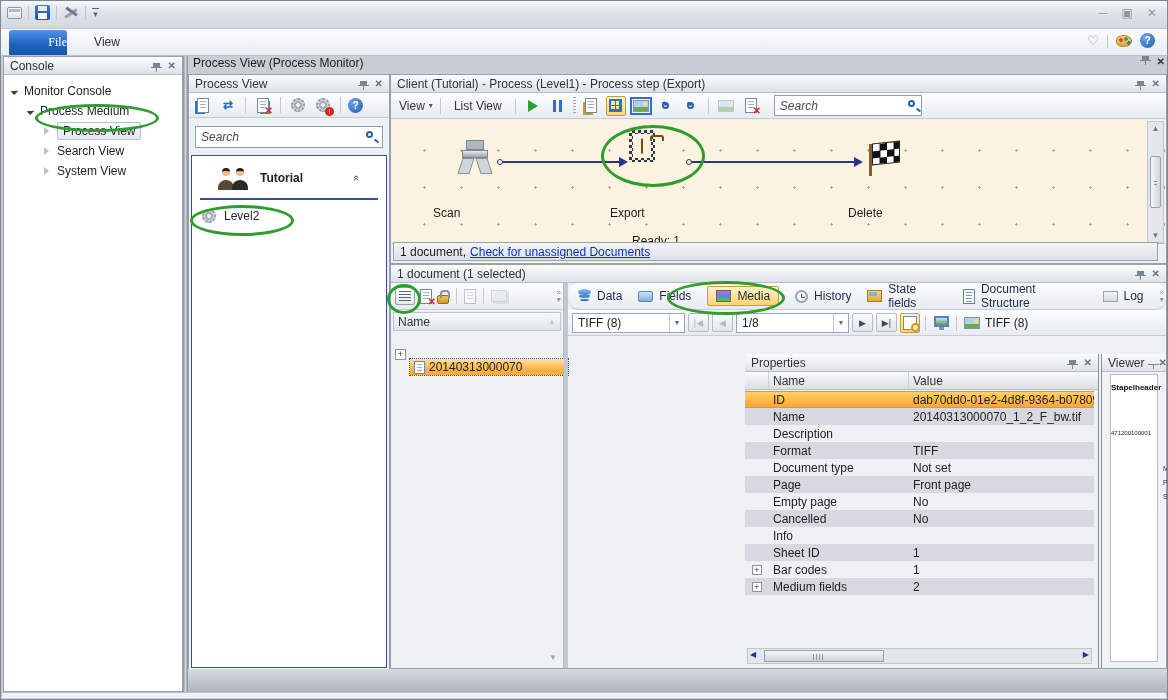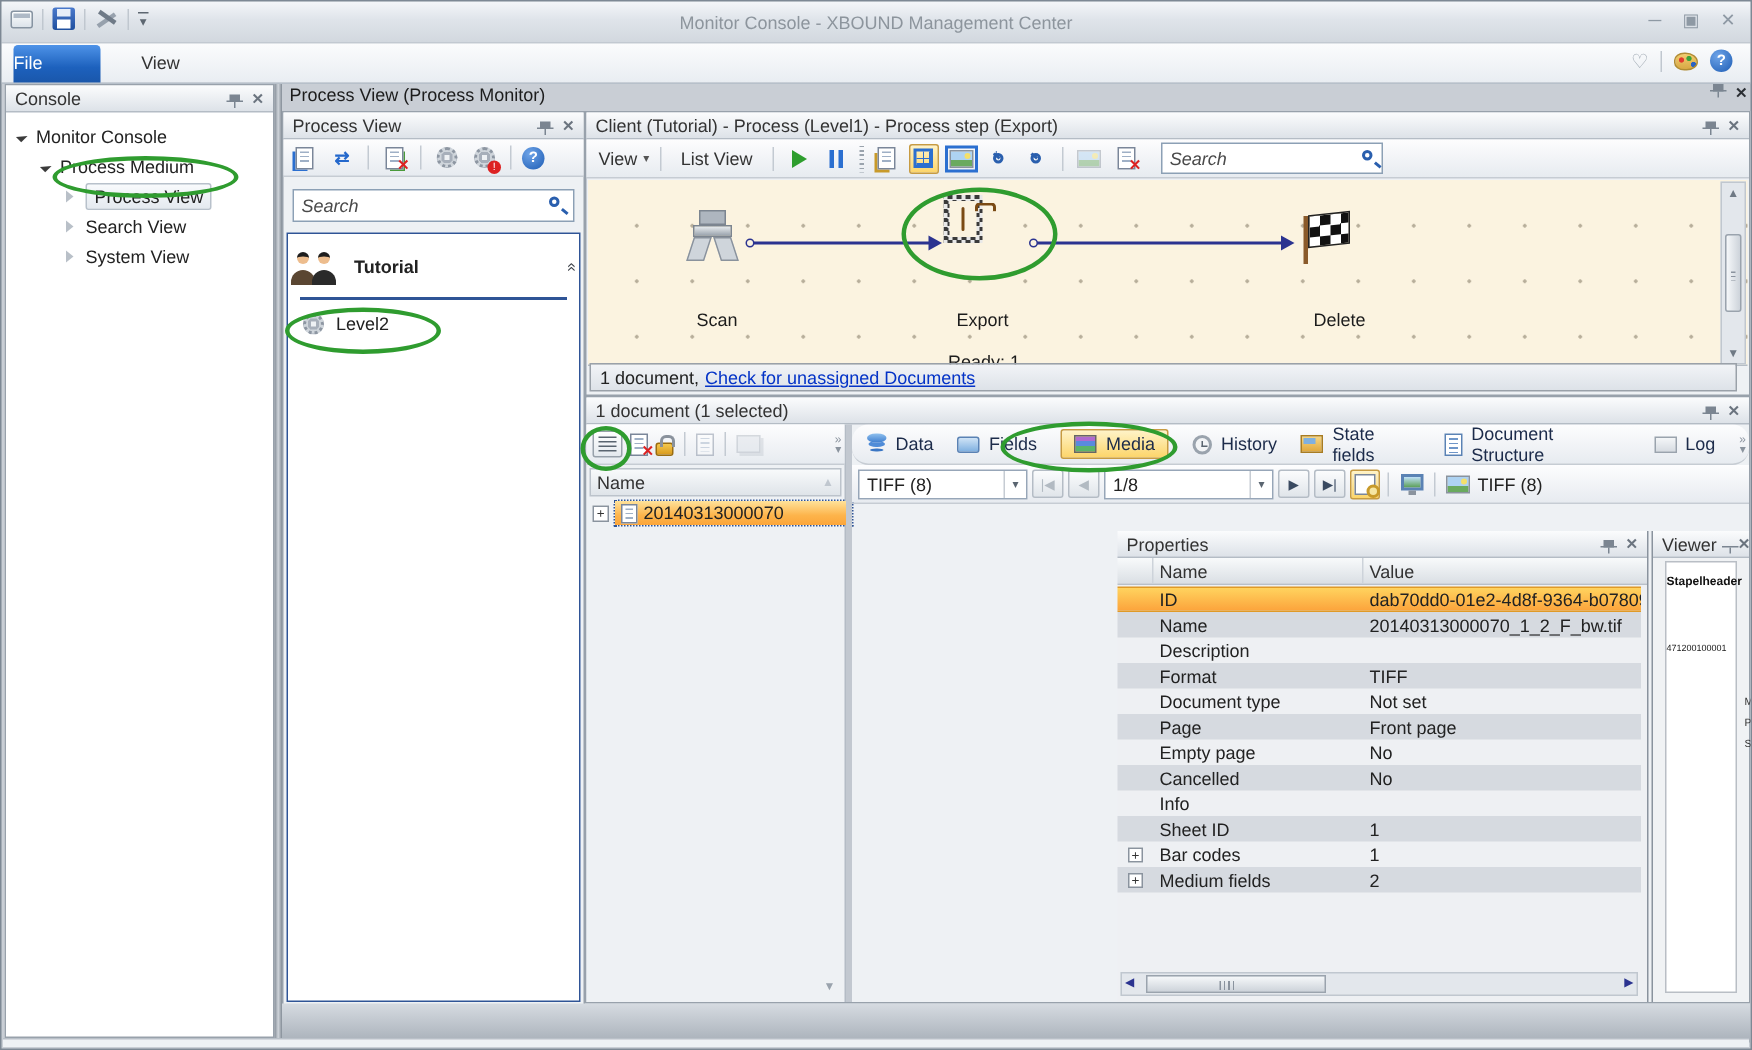--- a/index.html
+++ b/index.html
@@ -25,21 +25,21 @@
   .ic-tools { width:16px;height:15px;position:relative;}
   .ic-tools::before{content:"";position:absolute;left:1px;top:7px;width:14px;height:3px;background:#97a1ad;transform:rotate(-35deg);}
   .ic-tools::after{content:"";position:absolute;left:2px;top:5px;width:13px;height:3px;background:#6f7a87;transform:rotate(35deg);}
   .ic-more { color:#5d6771; font-size:9px; line-height:8px; text-align:center; }
   .ic-more .bar{display:block;width:7px;height:1px;background:#5d6771;margin:0 auto 1px;}
 
   
   .tabrow { position:absolute; left:0; top:28px; width:100%; height:27px;
     background:linear-gradient(#fbfcfd,#e9edf2); border-bottom:1px solid #b7c0ca; }
   .tab-file { position:absolute; left:8px; top:1px; width:58px; height:25px; border-radius:3px 3px 0 0;
-    background:linear-gradient(#4e93e8,#1d61bd 60%,#1a57ab); color:#fff; text-align:left; line-height:25px; }
+    background:linear-gradient(#4e93e8,#1d61bd 60%,#1a57ab); color:#fff; text-align:right; line-height:25px;font-family:Liberation Serif, serif; }
   .tab-view { position:absolute; left:78px; top:1px; width:56px; height:25px; text-align:center; line-height:25px; color:#333; }
   .ribbon-right { position:absolute; right:12px; top:4px; display:flex; align-items:center; gap:8px; }
   .ic-heart { color:#9aa4ae; font-size:13px; }
   .ic-palette { width:16px;height:12px;background:radial-gradient(circle at 4px 4px,#e23b2e 0 1.5px,transparent 2px),radial-gradient(circle at 9px 3px,#3aa33a 0 1.5px,transparent 2px),radial-gradient(circle at 12px 7px,#2b62c4 0 1.5px,transparent 2px),linear-gradient(#f2cd71,#d8a844); border-radius:50% 60% 55% 50%; border:1px solid #b08c34;}
   .ic-help { width:15px;height:15px;border-radius:50%;background:radial-gradient(circle at 35% 30%,#6ea4e8,#1d5cb4);color:#fff;font-weight:bold;font-size:10px;text-align:center;line-height:15px;}
   .rsep { width:1px; height:14px; background:#c0c7cf; }
 
   
   .phead { background:linear-gradient(#fbfcfd,#dde2e8); border-bottom:1px solid #b4bcc5; height:18px;
     display:flex; align-items:center; padding:0 4px 0 6px; color:#333; }
@@ -71,21 +71,21 @@
   
   .pv { position:absolute; left:187px; top:73px; width:202px; height:597px; background:#eef1f4; border:1px solid #98a1ab; }
   .pv .toolbar { height:25px; padding-left:4px; }
   .searchbox { position:relative; margin:8px 6px 0; }
   .searchbox input { width:100%; height:22px; border:1px solid #8ca0b5; padding:0 22px 0 5px; font-size:12px; font-family:"Liberation Sans",sans-serif; }
   .searchbox input::placeholder { font-style:italic; color:#4a4a4a; opacity:1; }
   .mag { position:absolute; width:7px; height:7px; border:2px solid #2a5fae; border-radius:50%; }
   .mag::after { content:""; position:absolute; width:5px; height:2px; background:#2a5fae; left:6px; top:7px; transform:rotate(40deg); }
   .searchbox .mag { right:10px; top:5px; }
   .pv-group { position:absolute; left:2px; top:80px; right:2px; bottom:2px; background:#fff; border:1px solid #2f5496; }
-  .grp-head { display:flex; align-items:center; padding:10px 2px 6px; }
+  .grp-head { display:flex; align-items:center; padding:10px 26px 6px; }
   .people { position:relative; width:34px; height:24px; }
   .bust { position:absolute; bottom:0; width:16px; height:10px; border-radius:8px 8px 0 0; }
   .head { position:absolute; width:8px; height:8px; background:#edbd8e; border-radius:50%; border-top:3px solid #1d1d1d; }
   .grp-title { font-weight:bold; margin-left:8px; }
   .grp-collapse { margin-left:auto; color:#3a3f46; transform:rotate(90deg); font-size:11px; }
   .grp-line { height:2px; background:#2f5496; margin:2px 8px 4px; }
   .proc-row { display:flex; align-items:center; height:24px; margin:2px 4px; padding-left:6px; }
   .proc-row.sel { background:linear-gradient(#ffe29a,#fdb44b 60%,#fca63a); border:1px solid #4a76b8; }
   .gear { width:14px; height:14px; border:2px dotted #8d96a2; border-radius:50%;
     background:radial-gradient(circle,#eef1f4 0 2px,#a7afba 2px 4px,#cfd5db 4px); margin-right:8px; flex:0 0 auto;}
@@ -98,21 +98,21 @@
   .play { width:0;height:0;border-top:6px solid transparent;border-bottom:6px solid transparent;border-left:10px solid #2e9e2e; }
   .pause { width:9px; height:12px; border-left:3px solid #2b6fd0; border-right:3px solid #2b6fd0; }
   .dotsep { width:3px; height:18px; background:repeating-linear-gradient(#9aa3ad 0 1px,transparent 1px 3px); }
   .stb-search { position:relative; width:148px; margin-left:8px; }
   .stb-search input { width:100%; height:21px; border:1px solid #8ca0b5; padding:0 20px 0 5px; font-size:12px; font-family:"Liberation Sans",sans-serif;}
   .stb-search input::placeholder { font-style:italic; color:#4a4a4a; opacity:1;}
   .stb-search .mag { right:7px; top:5px; }
   .diagram { position:absolute; left:1px; right:1px; top:45px; height:124px; background:#fbf3e0;
     background-image:radial-gradient(circle,#b6ad99 1px,transparent 1.4px); background-size:37px 37px; background-position:14px 12px;
     overflow:hidden; border-bottom:1px solid #b4bcc5; }
-  .node-label { position:absolute; width:90px; text-align:center; color:#1c1c1c; }
+  .node-label { position:absolute; width:90px; text-align:left; color:#1c1c1c; }
   .flow-line { position:absolute; height:2px; background:#2b3390; }
   .flow-line::before { content:""; position:absolute; left:-5px; top:-2px; width:4px; height:4px; border:1px solid #2b3390; border-radius:50%; background:#fbf3e0; }
   .flow-line::after { content:""; position:absolute; right:-8px; top:-4px; width:0; height:0;
     border-top:5px solid transparent; border-bottom:5px solid transparent; border-left:9px solid #2b3390; }
   .ic-scanner { position:absolute; width:34px; height:36px; }
   .ic-scanner .top{position:absolute;left:8px;top:0;width:18px;height:10px;background:#aeb6bf;border:1px solid #7c8590;}
   .ic-scanner .mid{position:absolute;left:4px;top:10px;width:26px;height:8px;background:linear-gradient(#e8ecef,#9aa3ad);border:1px solid #7c8590;}
   .ic-scanner .leg1{position:absolute;left:2px;top:18px;width:12px;height:16px;background:#cfd5db;border:1px solid #8a929c;transform:skewX(-18deg);}
   .ic-scanner .leg2{position:absolute;right:2px;top:18px;width:12px;height:16px;background:#cfd5db;border:1px solid #8a929c;transform:skewX(18deg);}
   .sel-checker { position:absolute; padding:4px; background:
@@ -150,21 +150,21 @@
   .ic-lock { width:12px; height:9px; background:linear-gradient(#f4c84e,#d99b1d); border:1px solid #9a6d10; border-radius:2px; position:relative; margin-top:6px;}
   .ic-lock::before { content:""; position:absolute; left:2px; top:-6px; width:6px; height:6px; border:2px solid #8a929c; border-bottom:none; border-radius:4px 4px 0 0; }
   .ic-win-gray { width:16px; height:12px; border:1px solid #aab2bc; background:#dde2e8; box-shadow:2px 2px 0 #c6ccd3; }
   .dim { opacity:.45; }
   .colhead { position:absolute; left:2px; right:2px; top:29px; height:19px; background:linear-gradient(#f8fafb,#dfe4e9);
     border:1px solid #bcc3cb; display:flex; align-items:center; padding:0 4px; color:#333; }
   .colhead .sort { margin-left:auto; color:#c0c7cf; font-size:8px; }
   .doc-row { position:absolute; left:4px; top:51px; display:flex; align-items:center; }
   .expbox { width:11px; height:11px; border:1px solid #8a939e; background:#fff; font-size:9px; line-height:9px; text-align:center; color:#333; margin-right:4px; }
   .doc-sel { display:flex; align-items:center; gap:4px; padding:1px 4px; width:158px;
-    background:linear-gradient(#ffe29a,#fdb44b 60%,#fca63a); outline:1px dotted #2f5496; }
+    background:linear-gradient(#ffe29a,#fdb44b 60%,#fca63a); outline:1px dotted #2f5496;margin-top:25px; }
   .dlist .down { position:absolute; right:6px; bottom:6px; color:#9aa3ad; font-size:8px; }
 
   .dsplit { position:absolute; left:173px; top:18px; width:4px; bottom:0; background:#c2c8d0; }
 
   .dright { position:absolute; left:177px; right:0; top:18px; bottom:0; }
   .tabs { height:27px; background:linear-gradient(#fdfdfe,#e7ebf0); border-bottom:1px solid #c6ccd3;
     display:flex; align-items:center; padding-left:10px; gap:16px; color:#1c2b4a;border-radius:11px; }
   .tab { display:flex; align-items:center; gap:6px; }
   .tab.active { background:linear-gradient(#fff3c8,#fcd56a); border:1px solid #c79b42; border-radius:2px; padding:2px 8px; }
   .ic-db { width:13px; height:6px; background:linear-gradient(#8fc0ee,#3f7fd0); border-radius:6px/3px;
@@ -240,21 +240,20 @@
   <div class="titlebar">
     <div class="qat">
       <span class="ic-appmenu"></span>
       <span class="sep"></span>
       <span class="ic-save"></span>
       <span class="sep"></span>
       <span class="ic-tools"></span>
       <span class="sep"></span>
       <span class="ic-more"><span class="bar"></span>▾</span>
     </div>
-    <div class="win-title">Monitor Console - XBOUND Management Center</div>
     <div class="win-controls">
       <span>─</span>
       <span>▣</span>
       <span>✕</span>
     </div>
   </div>
 
   <div class="tabrow">
     <div class="tab-file">File</div>
     <div class="tab-view">View</div>

